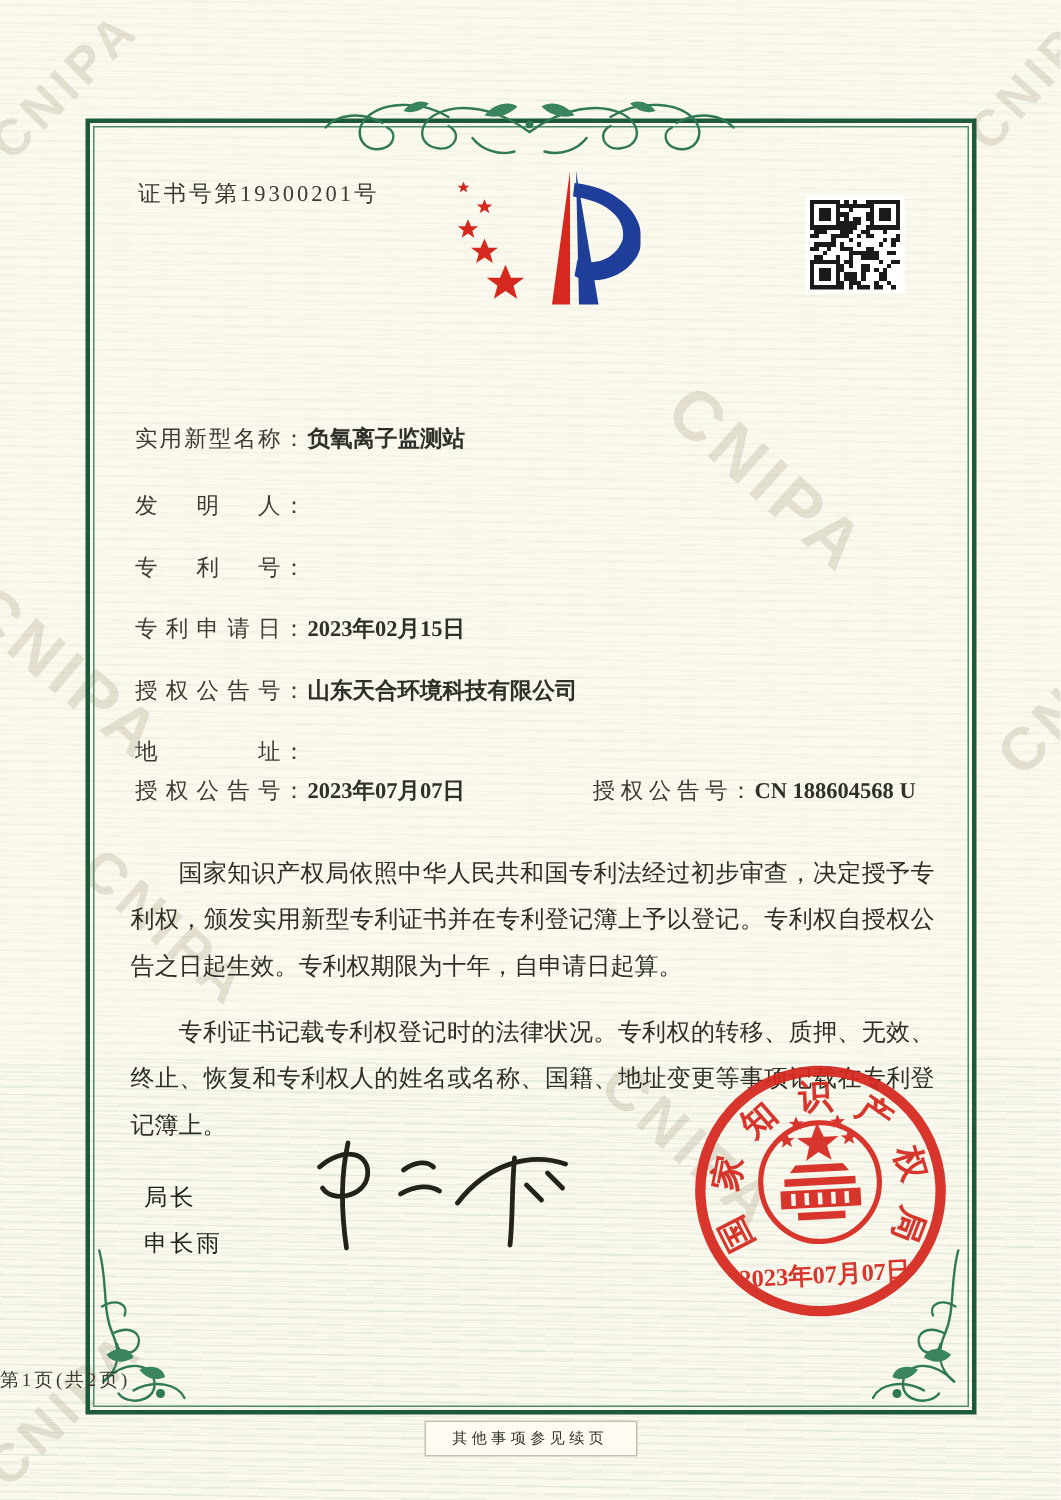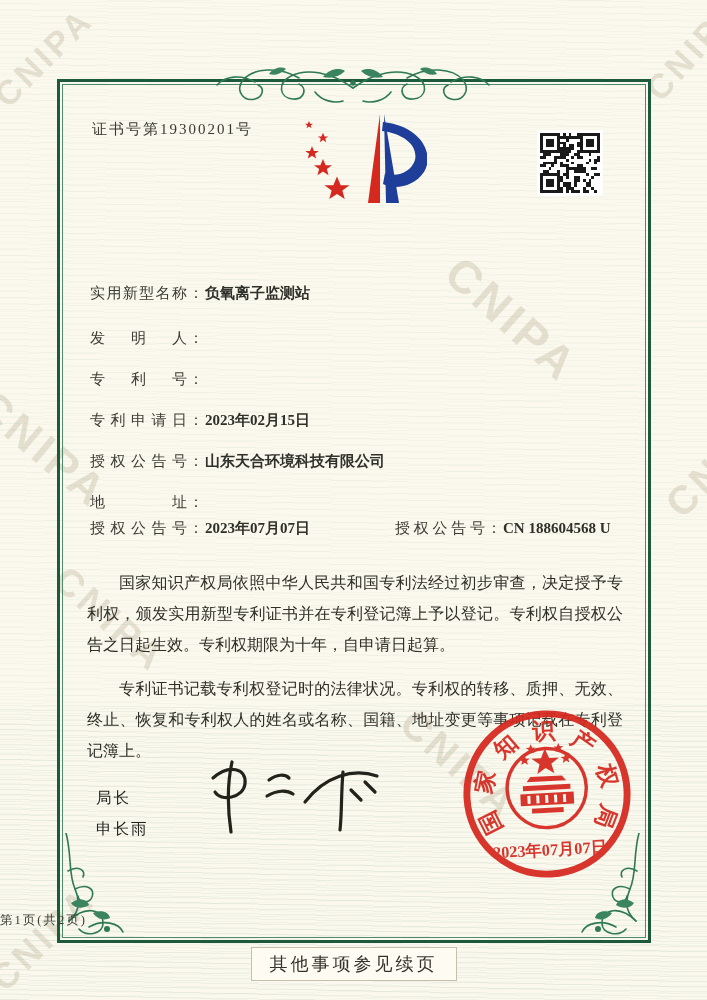--- a/index.html
+++ b/index.html
@@ -43,21 +43,21 @@
   .paras p{margin:0 0 12px 0;text-indent:2em;}
   .signer{position:absolute;left:96px;font-family:Liberation Sans, sans-serif;
       font-size:15.5px;color:#22221e;letter-spacing:2px;}
   .sig-svg{position:absolute;left:185px;top:750px;}
   .sig-svg path{stroke:#23231c;stroke-width:3.2;fill:none;stroke-linecap:round;stroke-linejoin:round;}
   .seal{position:absolute;left:458px;top:705px;opacity:0.93;transform:rotate(-3deg);}
   .footer-page{position:absolute;left:0;right:10px;top:912px;text-align:left;font-size:12.5px;
       letter-spacing:2px;color:#3a3a33;z-index:5;}
   .cont-note{position:absolute;left:0;right:0;top:947px;text-align:center;z-index:5;}
   .cont-note span{display:inline-block;border:1px solid #c5bfae;background:#fdfbf2;
-      padding:4px 18px;font-size:18px;letter-spacing:3px;color:#33332c;}
+      padding:4px 18px;font-size:10px;letter-spacing:3px;color:#33332c;}
 </style>
 </head>
 <body>
 
 <div class="page">
 
   <div class="wm" style="left:-18px;top:38px;font-size:34px;transform:rotate(-45deg);">CNIPA</div>
   <div class="wm" style="left:632px;top:30px;font-size:34px;transform:rotate(-48deg);">CNIPA</div>
   <div class="wm" style="left:432px;top:292px;font-size:46px;transform:rotate(42deg);">CNIPA</div>
   <div class="wm" style="left:-34px;top:424px;font-size:44px;transform:rotate(40deg);">CNIPA</div>

